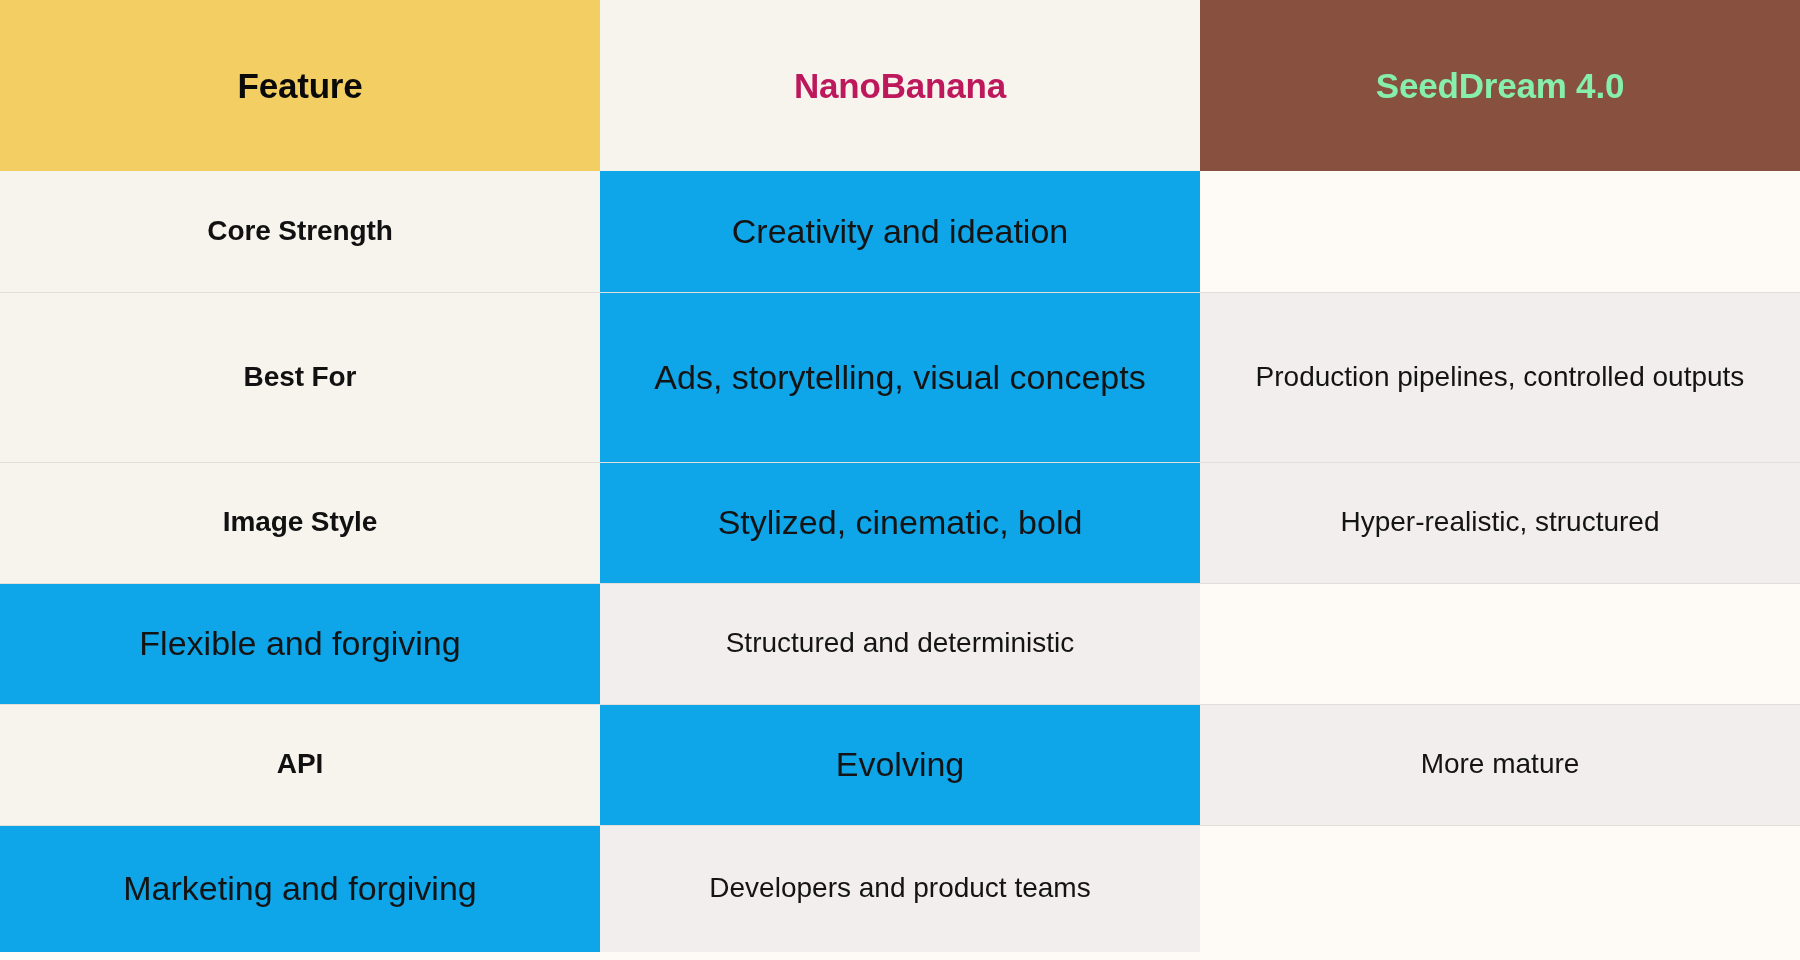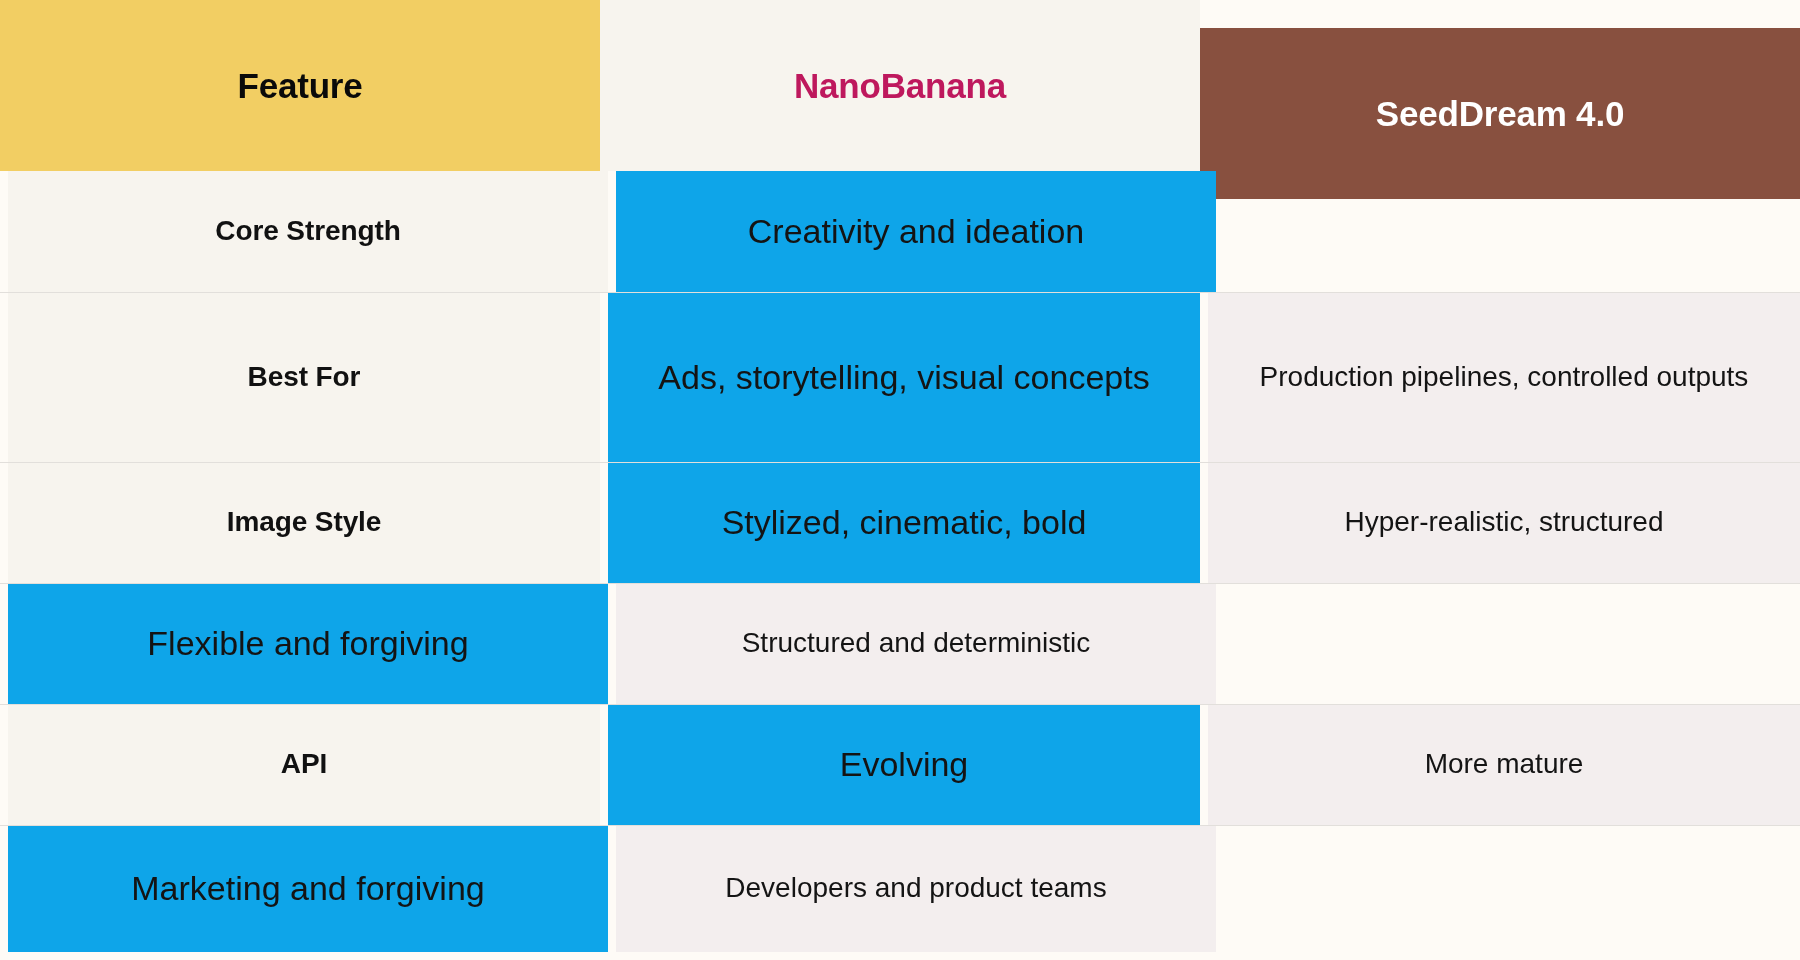--- a/index.html
+++ b/index.html
@@ -44,22 +44,21 @@
   .header-cell.col-feature {
     background: #F2CE63;
     color: #0A0A0A;
   }
   .header-cell.col-nanobanana {
     background: #F7F4EE;
     color: #be185d;
   }
   .header-cell.col-seeddream {
     background: #88503F;
-    color: #ffffff;
-    margin-top: 28px;
+    color: #86efac;
   }
 
   
   .table-body {
     display: flex;
     flex-direction: column;
     width: 1800px;
   }
   .table-row {
     display: flex;
@@ -79,21 +78,20 @@
 
   .body-cell {
     width: 600px;
     box-sizing: border-box;
     display: flex;
     align-items: center;
     justify-content: center;
     text-align: center;
     padding: 0 26px;
     line-height: 1.32;
-    margin-left: 8px;
   }
   .body-cell.col-feature {
     background: #F7F4EE;
     color: #111111;
     font-size: 28px;
     font-weight: 600;
     letter-spacing: -0.1px;
   }
   .body-cell.col-nanobanana {
     background: #0ea5e9;

